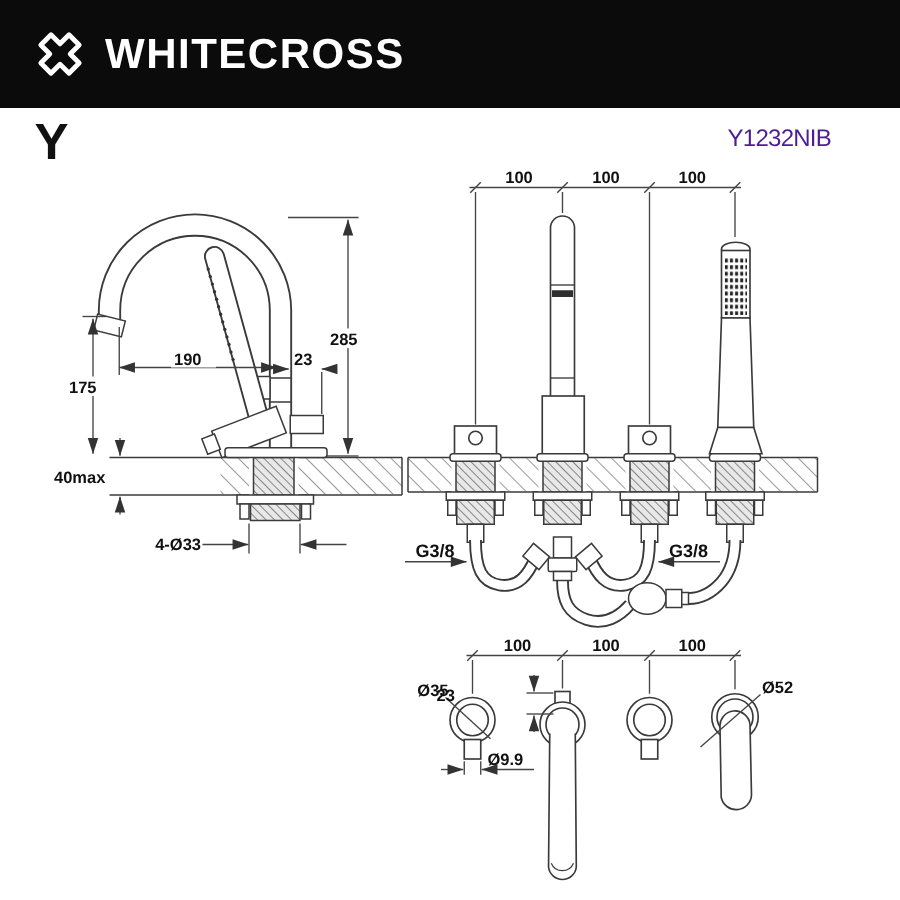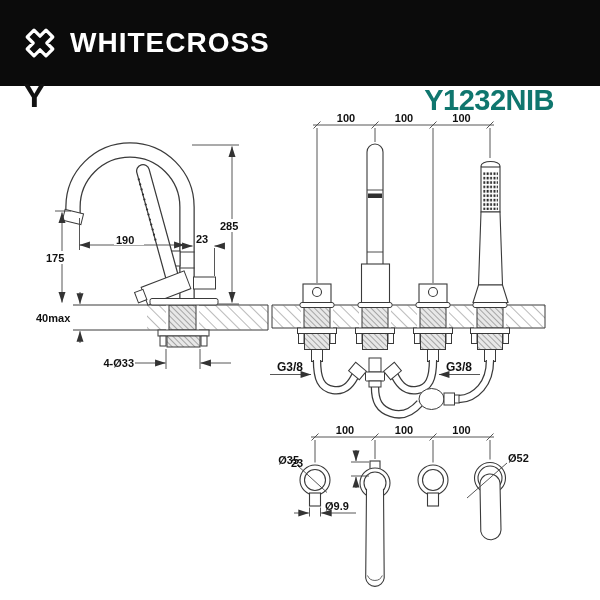--- a/index.html
+++ b/index.html
@@ -1,23 +1,23 @@
 <!DOCTYPE html>
 <html><head>
 <meta charset="utf-8">
 <style>
   html,body{margin:0;padding:0;background:#888;}
   .stage{position:relative;width:600px;height:600px;background:#ffffff;overflow:hidden;
          font-family:"Liberation Sans",sans-serif;margin:0 auto;}
-  header.brandbar{position:absolute;left:0;top:0;width:600px;height:86px;background:#0b0b0b;
+  header.brandbar{position:absolute;left:0;top:0;width:600px;height:72px;background:#0b0b0b;
          display:flex;align-items:center;}
   .logo{margin-left:20px;flex:0 0 auto;}
   .brandname{color:#fff;font-size:28px;font-weight:700;letter-spacing:1px;margin-left:10px;}
   .series{position:absolute;left:23px;top:76px;font-size:34px;font-weight:700;color:#111;}
-  .model{position:absolute;right:46px;top:84px;font-size:29px;font-weight:700;color:#0f766e;letter-spacing:-0.5px;}
+  .model{position:absolute;right:46px;top:84px;font-size:16px;font-weight:400;color:#4c1d95;letter-spacing:-0.5px;}
   svg.drawing{position:absolute;left:0;top:0;}
   svg text{font-family:"Liberation Sans",sans-serif;font-weight:700;fill:#111;font-size:11px;}
   text.big{font-size:12px;}
 </style>
 </head>
 <body>
 
 <div class="stage">
 
   <header class="brandbar">

